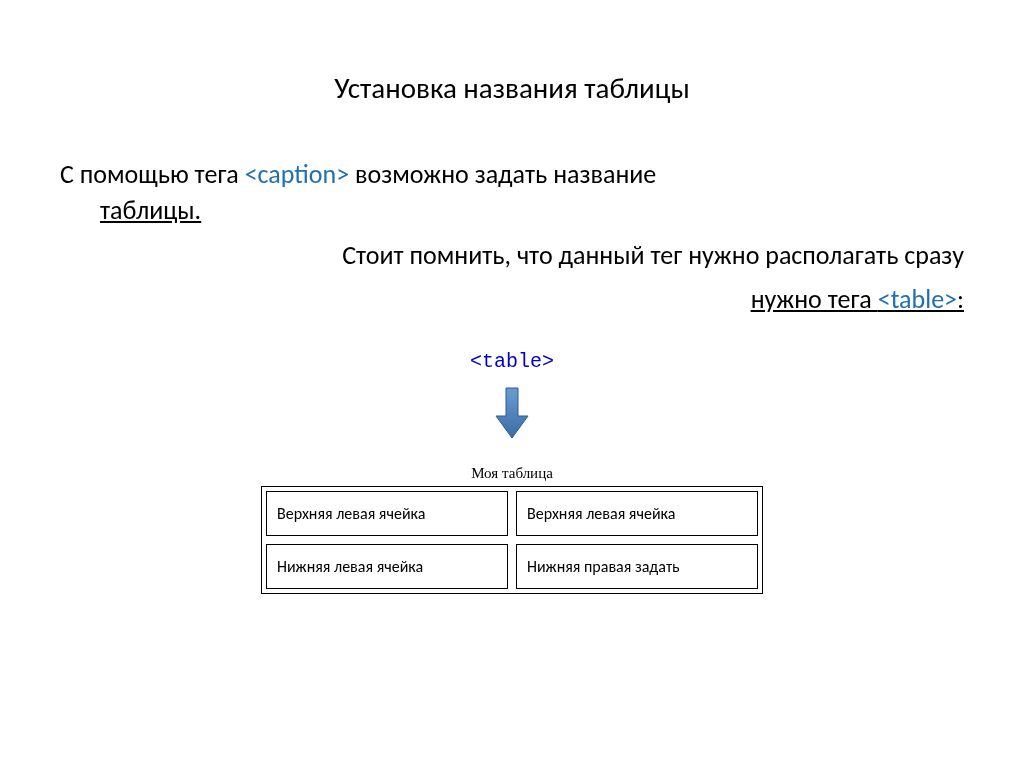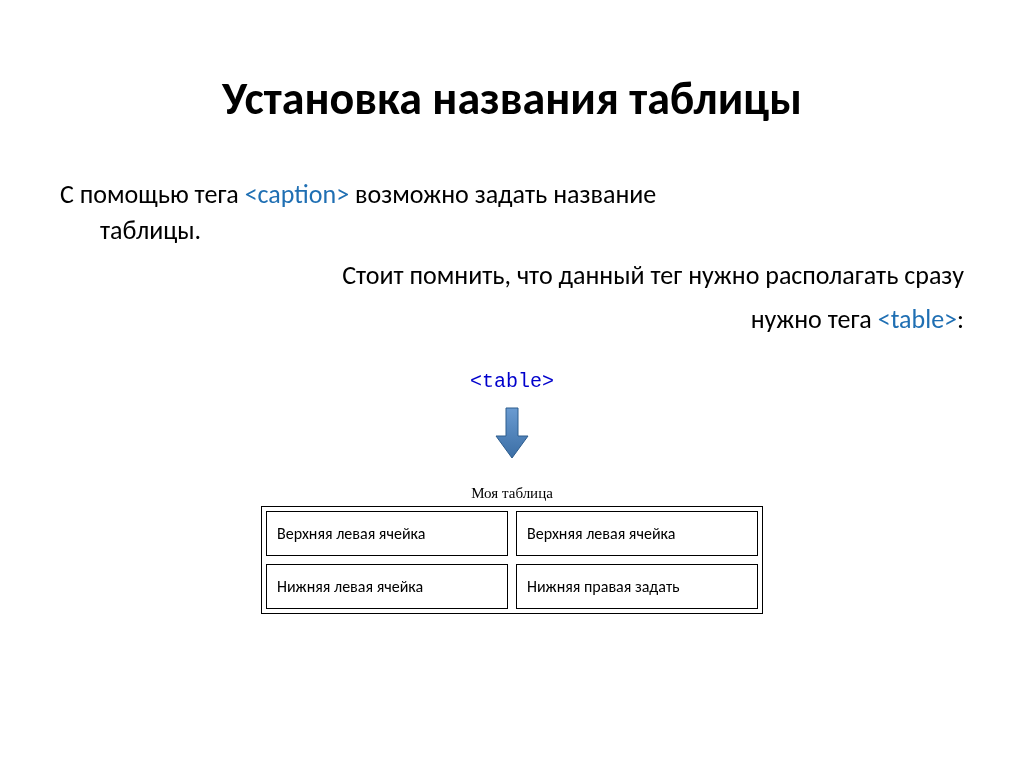--- a/index.html
+++ b/index.html
@@ -9,33 +9,34 @@
     height: 767px;
     background: #ffffff;
     font-family: Calibri, Arial, sans-serif;
     color: #000000;
     overflow: hidden;
   }
   .slide {
     padding: 40px 60px;
   }
   .title {
-    font-size: 46px;
+    font-size: 29px;
     text-align: center;
     margin-top: 30px;
     margin-bottom: 50px;
-    font-weight: 700;
+    font-weight: 400;
   }
   .body-text {
     font-size: 26px;
     line-height: 1.4;
     margin-bottom: 8px;
   }
   .indent {
     margin-left: 40px;
+    text-decoration: underline;
   }
   .tag-blue {
     color: #1f6fb3;
   }
   .code-block {
     font-family: "Courier New", monospace;
     font-size: 20px;
     text-align: left;
     margin: 30px auto 10px auto;
     width: fit-content;

